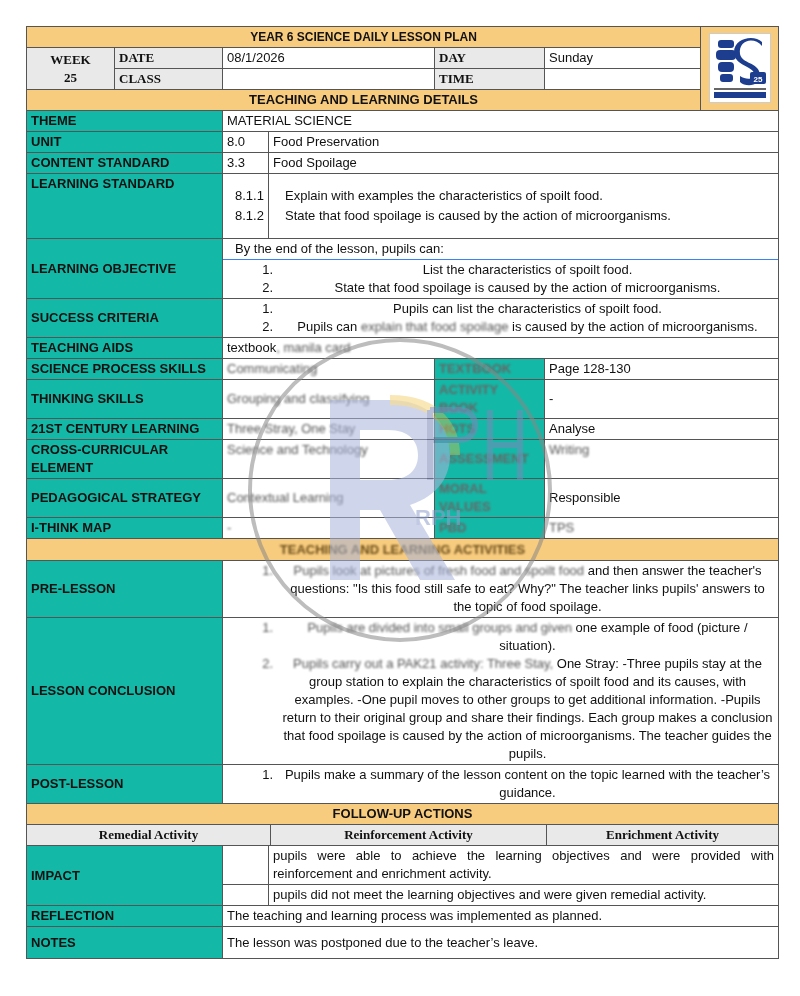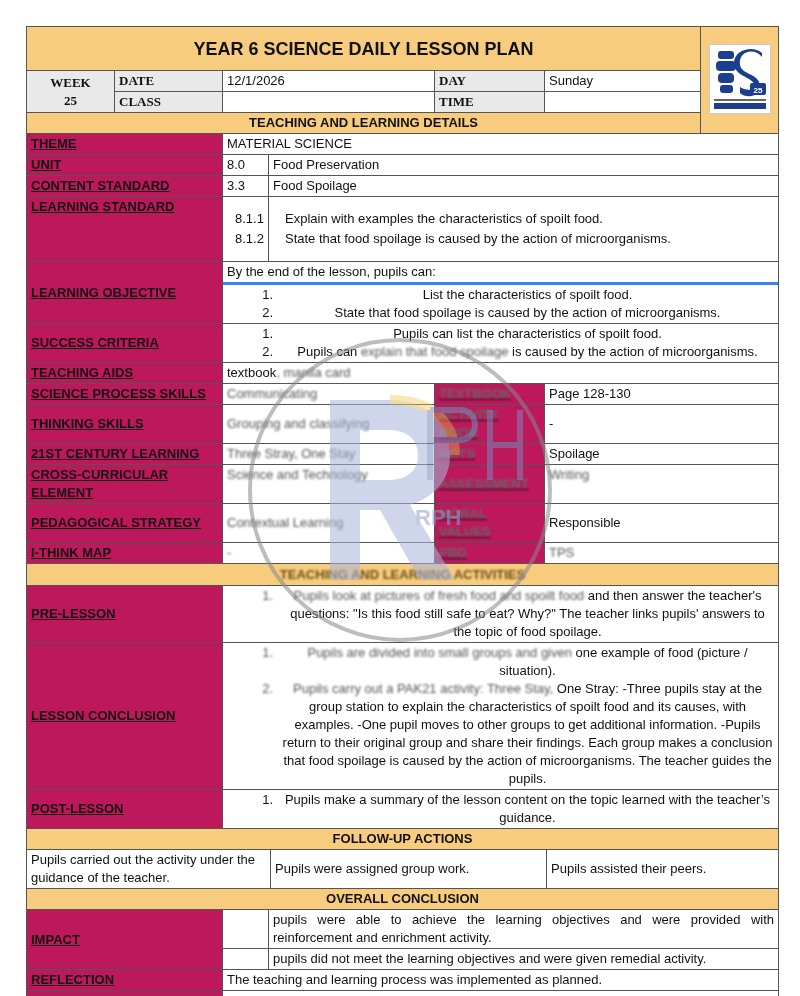--- a/index.html
+++ b/index.html
@@ -3,22 +3,22 @@
 <meta charset="utf-8">
 <style>
   * { box-sizing: border-box; }
   html, body { margin: 0; padding: 0; background: #ffffff; }
   body { width: 800px; height: 996px; position: relative; font-family: "Liberation Sans", sans-serif; color: #111; }
   .sheet { position: absolute; left: 26px; top: 26px; width: 752px; }
   table { border-collapse: collapse; width: 752px; table-layout: fixed; font-size: 13px; }
   td { border: 1px solid #555; padding: 1px 4px; vertical-align: middle; line-height: 18px; }
   .gold { background: #f8cc7f; font-weight: bold; text-align: center; }
   .grey { background: #e9e9e9; font-weight: bold; font-family: Liberation Serif, serif; }
-  .lbl { background: #be185d; font-weight: bold; text-decoration: underline; }
-  .title { font-size: 18px; height: 44px; }
+  .lbl { background: #14b8a6; font-weight: bold; }
+  .title { font-size: 12px; height: 21px; }
   .ctr { text-align: center; }
   .num { width: 28px; display: inline-block; text-align: right; margin-right: 8px; }
   ol { margin: 0; padding: 0; list-style: none; }
   ol li { display: flex; }
   ol li .num { flex: 0 0 auto; }
   ol li .txt { flex: 1; text-align: center; }
   .indent li { padding-left: 18px; }
   .blur { filter: blur(1.2px); color: #555; }
   .blurlbl { filter: blur(1.2px); color: #666; font-weight: bold; }
   .logo-cell { background: #f8cc7f; text-align: center; vertical-align: middle; padding: 0; }
@@ -60,21 +60,21 @@
       </span>
     </td>
   </tr>
 
   <tr>
     <td rowspan="2" class="grey ctr">
       <div>WEEK</div>
       <div>25</div>
     </td>
     <td class="grey">DATE</td>
-    <td colspan="2">12/1/2026</td>
+    <td colspan="2">08/1/2026</td>
     <td class="grey">DAY</td>
     <td>Sunday</td>
   </tr>
   <tr>
     <td class="grey">CLASS</td>
     <td colspan="2"></td>
     <td class="grey">TIME</td>
     <td></td>
   </tr>
 
@@ -103,21 +103,21 @@
       <div style="padding:1px 4px">8.1.2</div>
     </td>
     <td colspan="4" style="padding:12px">
       <div style="padding:1px 4px">Explain with examples the characteristics of spoilt food.</div>
       <div style="padding:1px 4px">State that food spoilage is caused by the action of microorganisms.</div>
     </td>
   </tr>
   <tr>
     <td colspan="2" class="lbl">LEARNING OBJECTIVE</td>
     <td colspan="5" style="padding:0">
-      <div style="padding:1px 4px;border-bottom:3px solid #3b82f6">By the end of the lesson, pupils can:</div>
+      <div style="padding:1px 12px;border-bottom:1px solid #3b82f6">By the end of the lesson, pupils can:</div>
       <ol class="indent" style="padding:1px 4px">
         <li>
                 <span class="num">1.</span>
                 <span class="txt">List the characteristics of spoilt food.</span>
               </li>
         <li>
                 <span class="num">2.</span>
                 <span class="txt">State that food spoilage is caused by the action of microorganisms.</span>
               </li>
       </ol>
@@ -151,21 +151,21 @@
   <tr>
     <td colspan="2" class="lbl">THINKING SKILLS</td>
     <td colspan="2" class="blur">Grouping and classifying</td>
     <td class="lbl"><span class="blurlbl">ACTIVITY BOOK</span></td>
     <td colspan="2">-</td>
   </tr>
   <tr>
     <td colspan="2" class="lbl">21ST CENTURY LEARNING</td>
     <td colspan="2" class="blur">Three Stray, One Stay</td>
     <td class="lbl"><span class="blurlbl">HOTS</span></td>
-    <td colspan="2">Spoilage</td>
+    <td colspan="2">Analyse</td>
   </tr>
   <tr>
     <td colspan="2" class="lbl">CROSS-CURRICULAR ELEMENT</td>
     <td colspan="2" class="blur" style="vertical-align:top">Science and Technology</td>
     <td class="lbl"><span class="blurlbl">ASSESSMENT</span></td>
     <td colspan="2" class="blur" style="vertical-align:top">Writing</td>
   </tr>
   <tr>
     <td colspan="2" class="lbl">PEDAGOGICAL STRATEGY</td>
     <td colspan="2" class="blur">Contextual Learning</td>
@@ -227,28 +227,25 @@
 </tbody>
     </table>
 
 <table style="margin-top:-1px">
   <colgroup>
         <col style="width:244px">
         <col style="width:276px">
         <col style="width:232px">
       </colgroup>
   <tbody>
-  <tr>
-    <td>Pupils carried out the activity under the guidance of the teacher.</td>
-    <td>Pupils were assigned group work.</td>
-    <td>Pupils assisted their peers.</td>
-  </tr>
-  <tr>
-          <td colspan="3" class="gold">OVERALL CONCLUSION</td>
-        </tr>
+        <tr>
+    <td class="grey ctr">Remedial Activity</td>
+    <td class="grey ctr">Reinforcement Activity</td>
+    <td class="grey ctr">Enrichment Activity</td>
+  </tr>
 </tbody>
     </table>
 
 <table style="margin-top:-1px">
   <colgroup>
         <col style="width:196px">
         <col style="width:46px">
         <col style="width:510px">
       </colgroup>
   <tbody>

